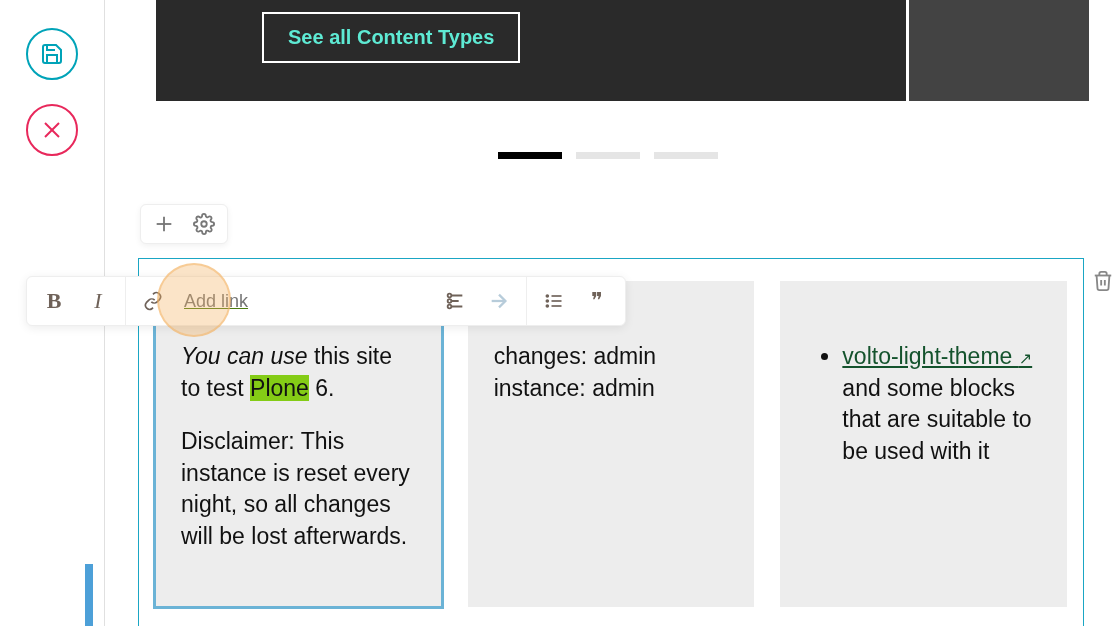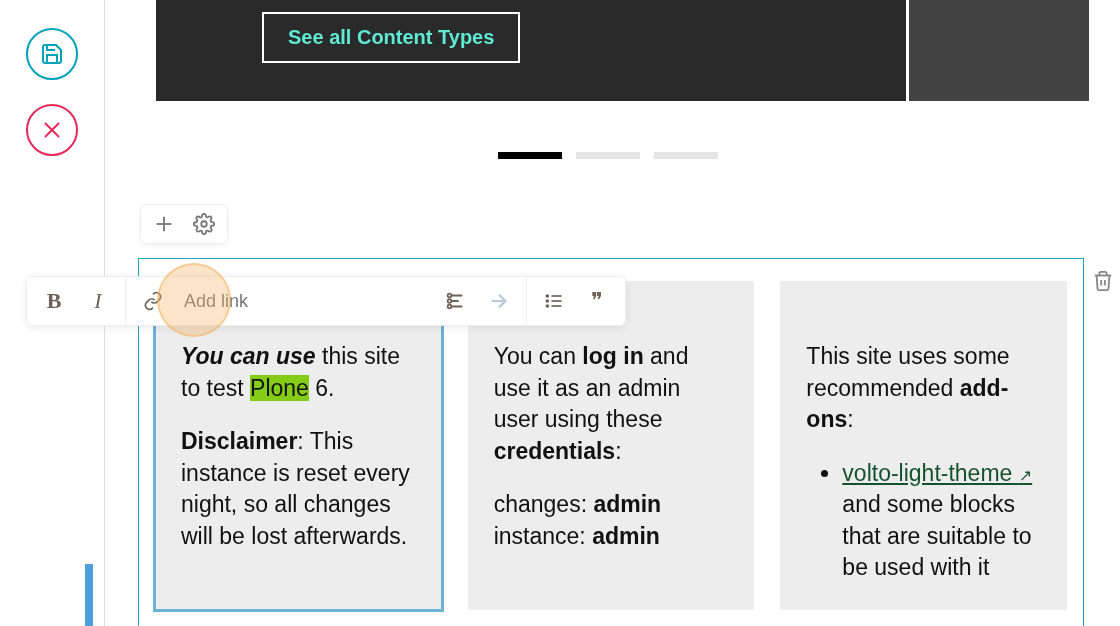--- a/index.html
+++ b/index.html
@@ -111,23 +111,24 @@
     .tseg.sep { border-left: 1px solid #eee; }
     .tbtn {
       cursor: pointer;
       display: flex; align-items: center; justify-content: center;
       width: 26px; height: 26px;
     }
     .link-input {
       border: none;
       outline: none;
       font-size: 18px;
-      color: #4c1d95;
+      color: #4d7c0f;
       width: 240px;
       background: transparent;
+      text-decoration: underline;
     }
 
     .click-indicator {
       position: absolute;
       top: 263px; left: 157px;
       width: 74px; height: 74px;
       border-radius: 50%;
       background: rgba(243,178,97,0.35);
       border: 2px solid rgba(243,178,97,0.5);
       z-index: 30;
@@ -155,21 +156,21 @@
       flex: 1;
       padding: 60px 26px 26px 26px;
       font-size: 23px;
       line-height: 1.37;
       color: #111;
       position: relative;
       min-height: 326px;
     }
     .col.active { outline: 3px solid #6bb3d6; outline-offset: -1px; }
     .col p { margin-bottom: 22px; }
-    .bold { font-weight: 700; }
+    .bold { font-weight: 400; }
     .italic { font-style: italic; }
     .hl { background: #84cc16; }
     .col ul { margin-left: 36px; }
     .col a { color: #14532d; text-decoration: underline; }
     .ext-icon { font-size: 16px; vertical-align: baseline; }
 
     .delete-btn {
       position: absolute;
       top: 270px; right: 6px;
       cursor: pointer;
@@ -227,31 +228,25 @@
   <div class="col active">
     <p>
       <span class="bold italic">You can use</span><span> this site to test </span><span class="hl">Plone</span><span> 6.</span>
     </p>
     <p>
       <span class="bold">Disclaimer</span><span>: This instance is reset every night, so all changes will be lost afterwards.</span>
     </p>
   </div>
   <div class="col">
     <p>
-      <span>You can </span><span class="bold">log in</span><span> and use it as an admin user using these </span><span class="bold">credentials</span><span>:</span>
-    </p>
-    <p>
       <span>changes: </span><span class="bold">admin</span><br>
       <span>instance: </span><span class="bold">admin</span>
     </p>
   </div>
   <div class="col">
-    <p>
-      <span>This site uses some recommended </span><span class="bold">add-ons</span><span>:</span>
-    </p>
     <ul>
       <li>
         <a href="#"><span>volto-light-theme </span><span class="ext-icon">↗</span></a><span> and some blocks that are suitable to be used with it</span>
       </li>
     </ul>
   </div>
 </div>
 
 <div class="delete-btn">
   <svg width="22" height="22" viewBox="0 0 24 24" fill="none" stroke="currentColor" stroke-width="2">

